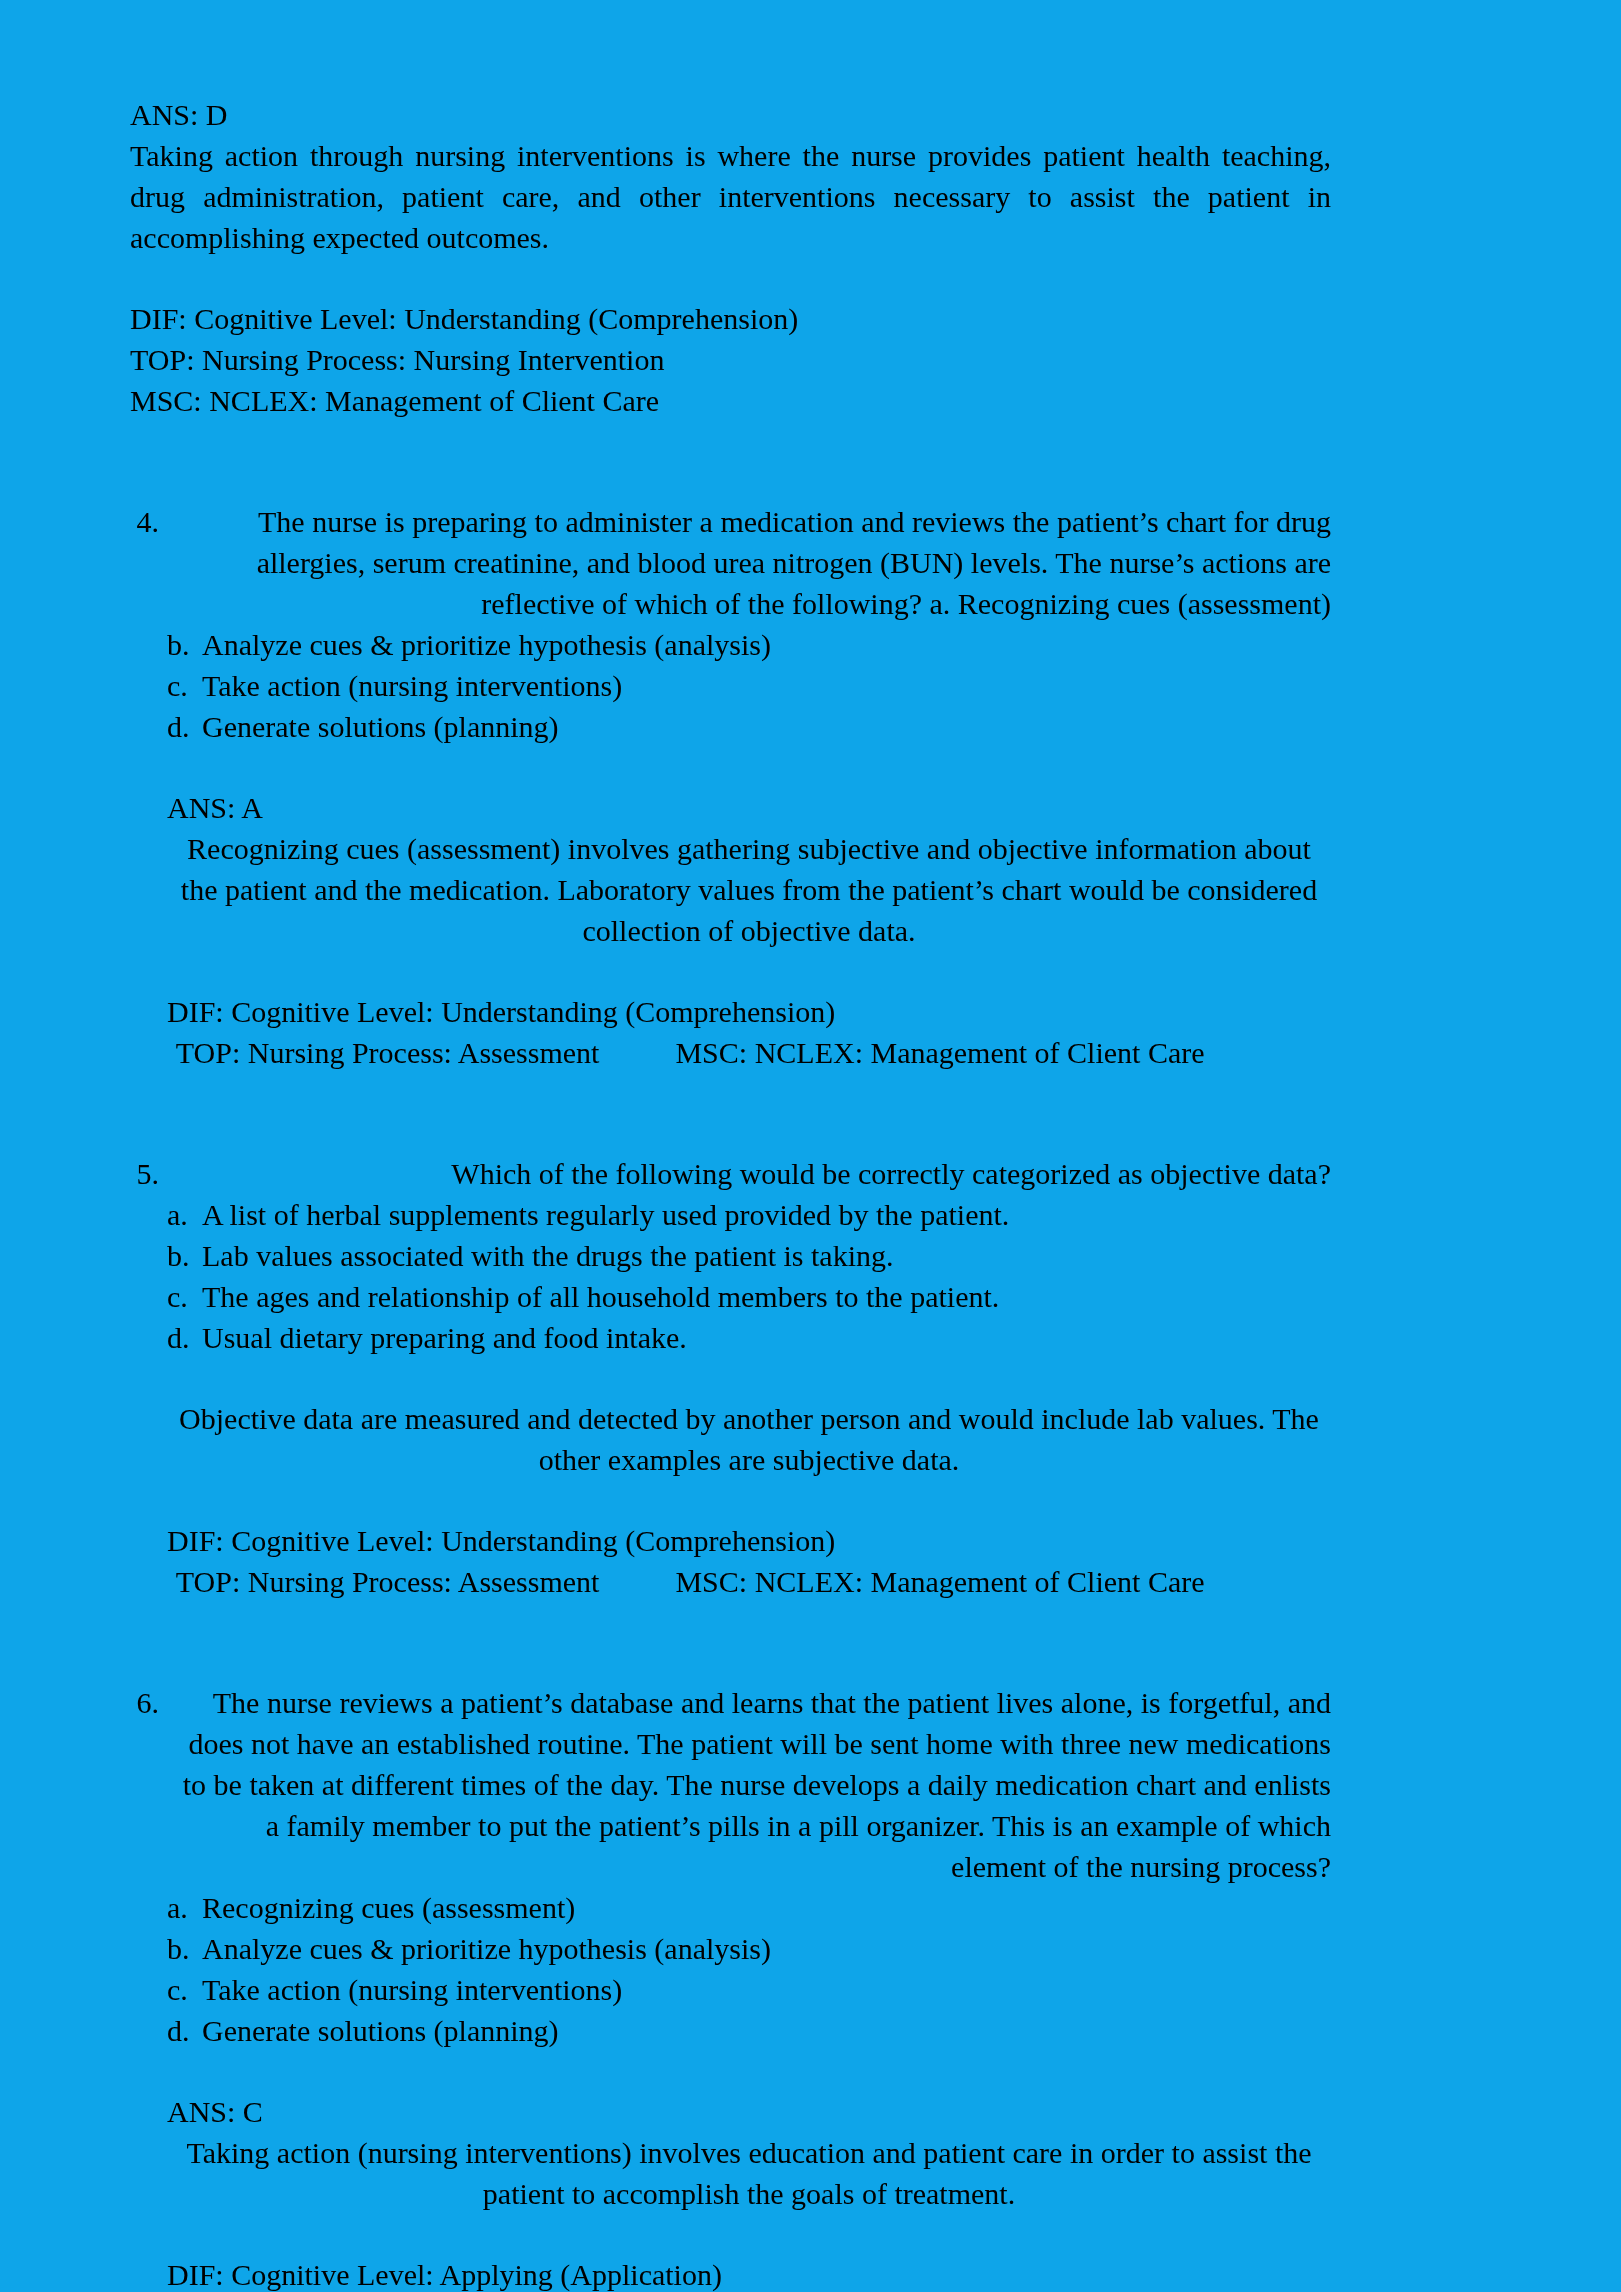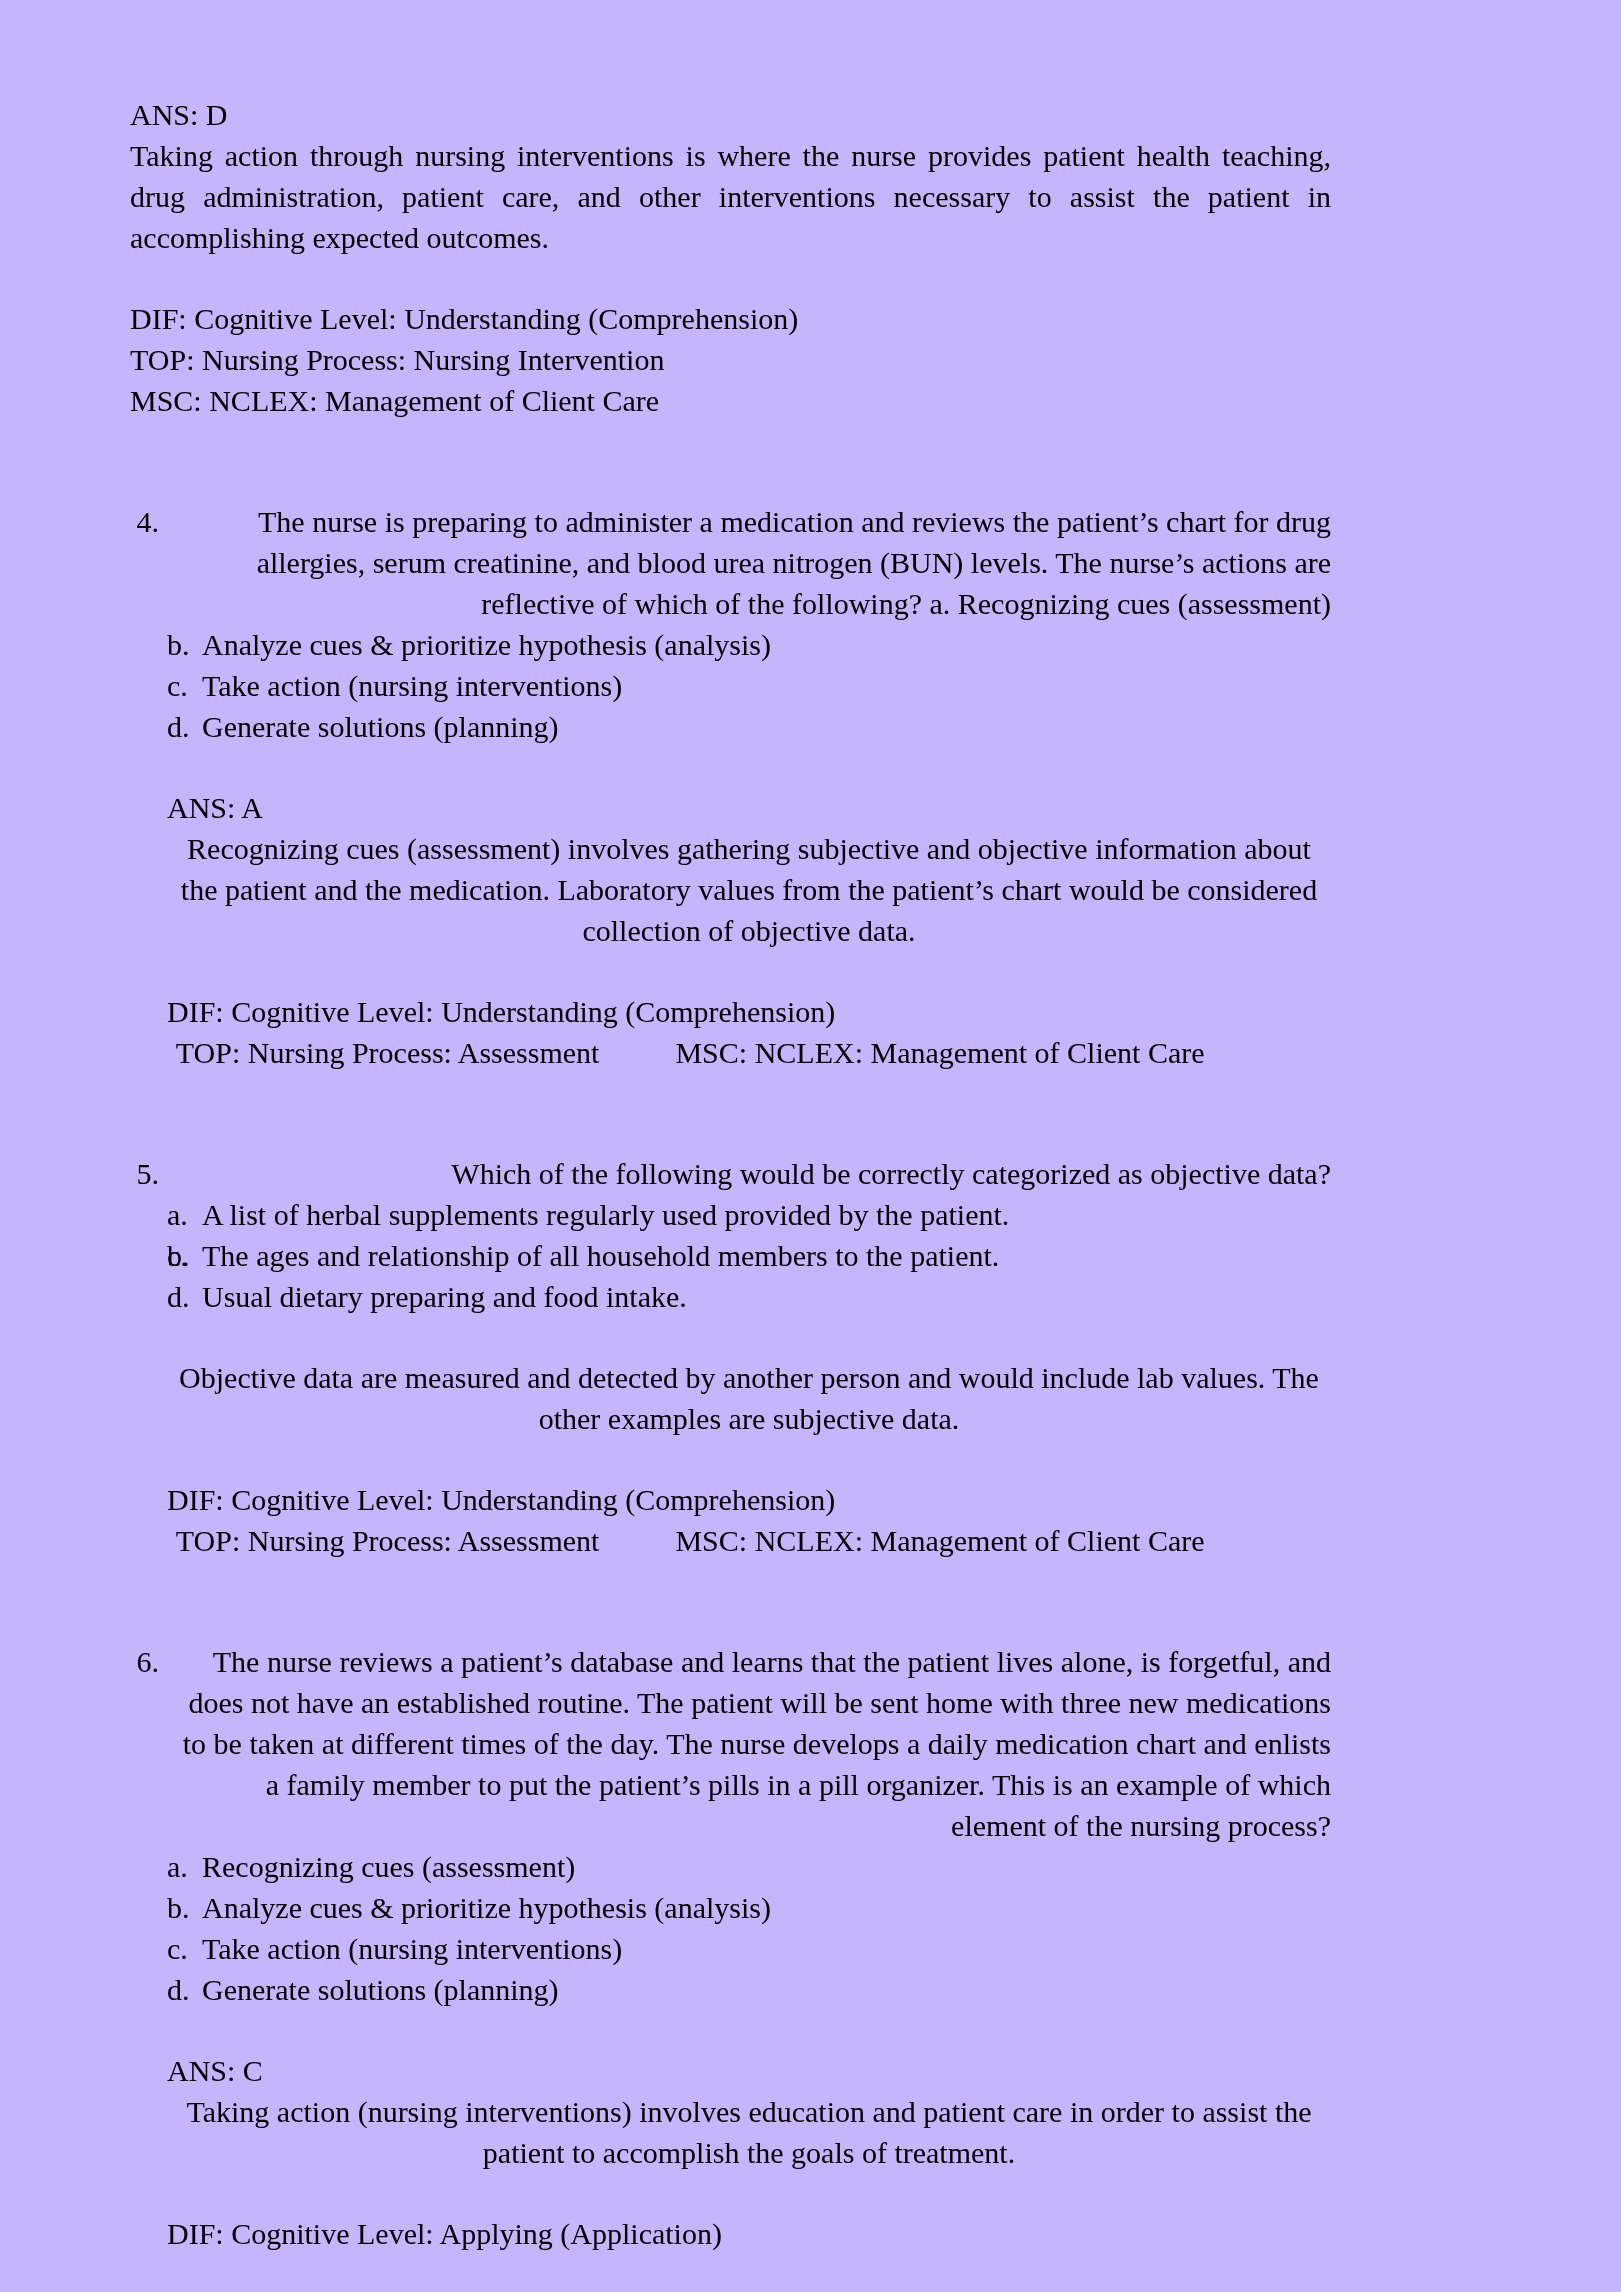--- a/index.html
+++ b/index.html
@@ -9,21 +9,21 @@
     background: #ffffff;
   }
   body {
     font-family: "Liberation Serif", "DejaVu Serif", serif;
     color: #000000;
   }
   .page {
     position: relative;
     width: 1621px;
     height: 2293px;
-    background: #c4b5fd;
+    background: #0ea5e9;
     box-sizing: border-box;
     padding: 94px 147px 59px 130px;
     overflow: hidden;
   }
   .content {
     width: 1201px;
     font-size: 30px;
     line-height: 41px;
   }
 
@@ -134,20 +134,21 @@
     <div class="block question">
       <span class="q-num">5.</span>
       <p class="q-stem">Which of the following would be correctly categorized as objective data?</p>
       <ul class="options">
         <li class="option">
           <span class="opt-letter">a.</span>
           <span class="opt-text">A list of herbal supplements regularly used provided by the patient.</span>
         </li>
         <li class="option">
           <span class="opt-letter">b.</span>
+          <span class="opt-text">Lab values associated with the drugs the patient is taking.</span>
         </li>
         <li class="option">
           <span class="opt-letter">c.</span>
           <span class="opt-text">The ages and relationship of all household members to the patient.</span>
         </li>
         <li class="option">
           <span class="opt-letter">d.</span>
           <span class="opt-text">Usual dietary preparing and food intake.</span>
         </li>
       </ul>

